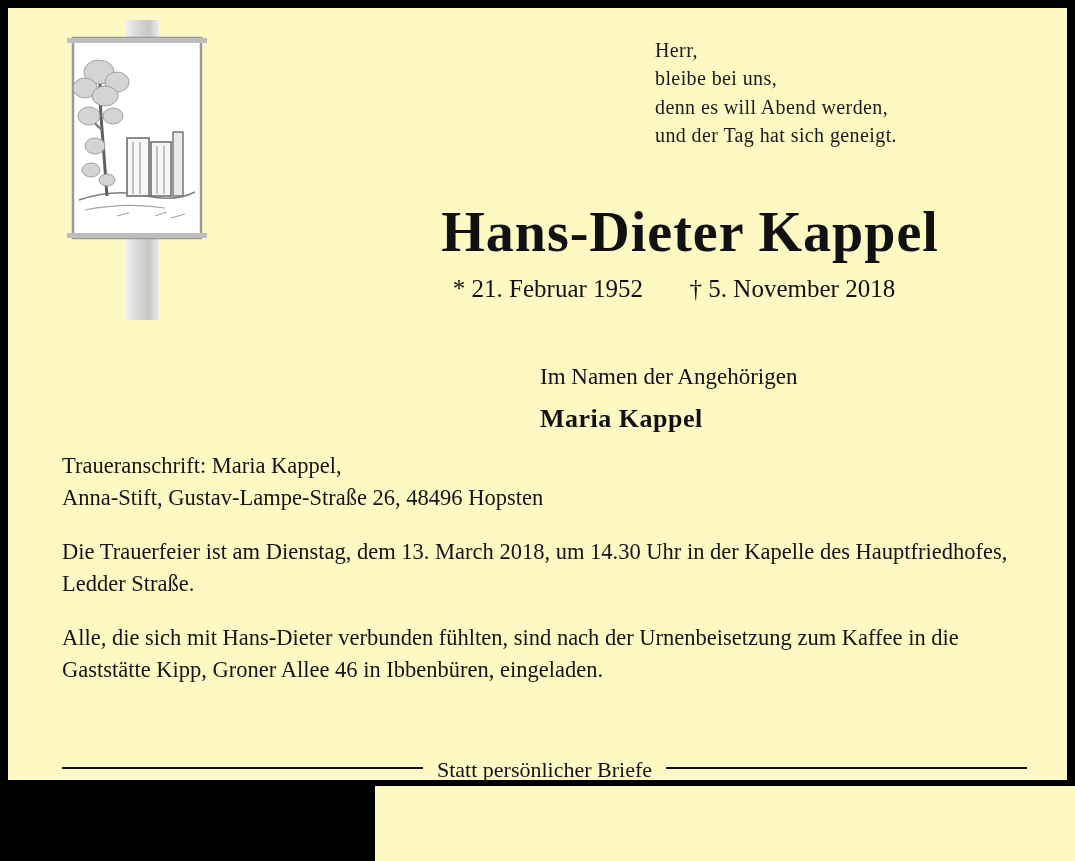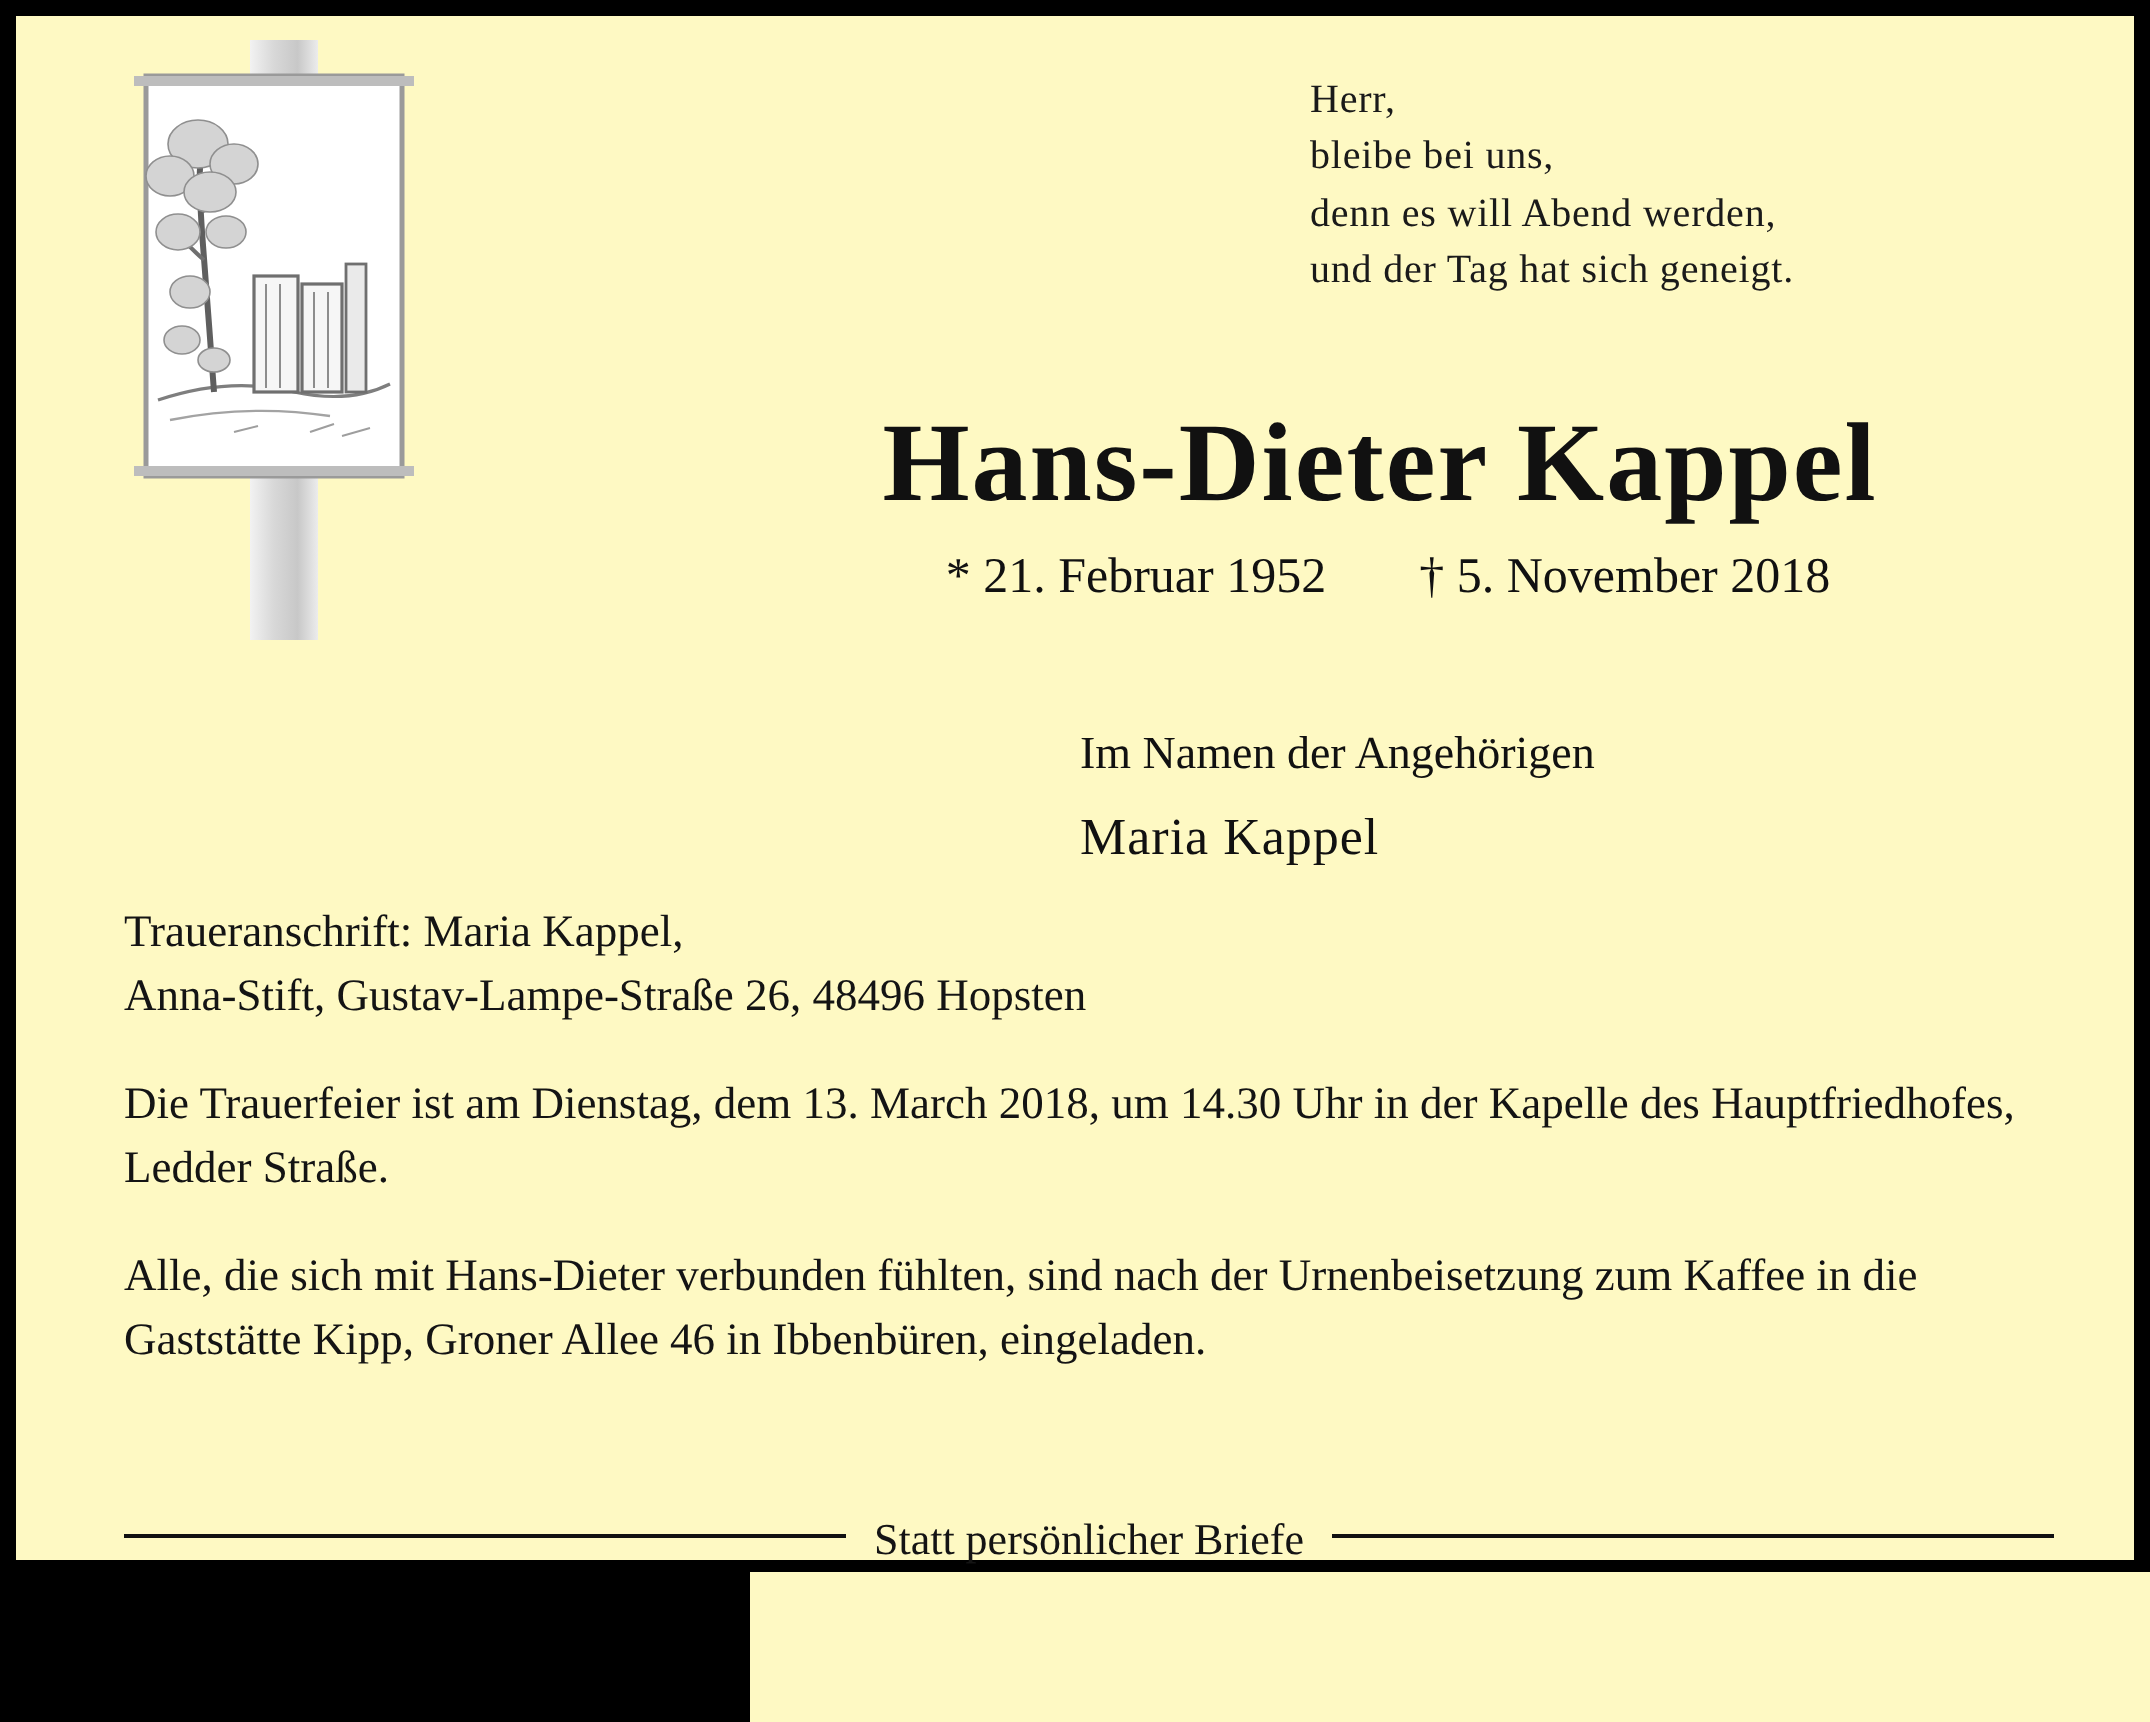--- a/index.html
+++ b/index.html
@@ -73,41 +73,41 @@
     text-align: center;
     font-size: 56px;
     letter-spacing: 1px;
     color: #111111;
     font-weight: bold;
   }
 
   
   .dates {
     position: absolute;
-    left: 334px;
+    left: 314px;
     top: 275px;
     width: 720px;
     text-align: center;
     font-size: 25px;
     color: #111111;
   }
   .dates .sep { display: inline-block; width: 34px; }
 
   
   .relatives {
     position: absolute;
     left: 540px;
     top: 360px;
     width: 470px;
     text-align: left;
     font-size: 23px;
     line-height: 1.5;
   }
   .relatives .signer {
-    font-weight: normal;
+    font-weight: bold;
     font-size: 26px;
     letter-spacing: 0.5px;
     margin-top: 4px;
   }
 
   
   .body-text {
     position: absolute;
     left: 62px;
     top: 450px;

